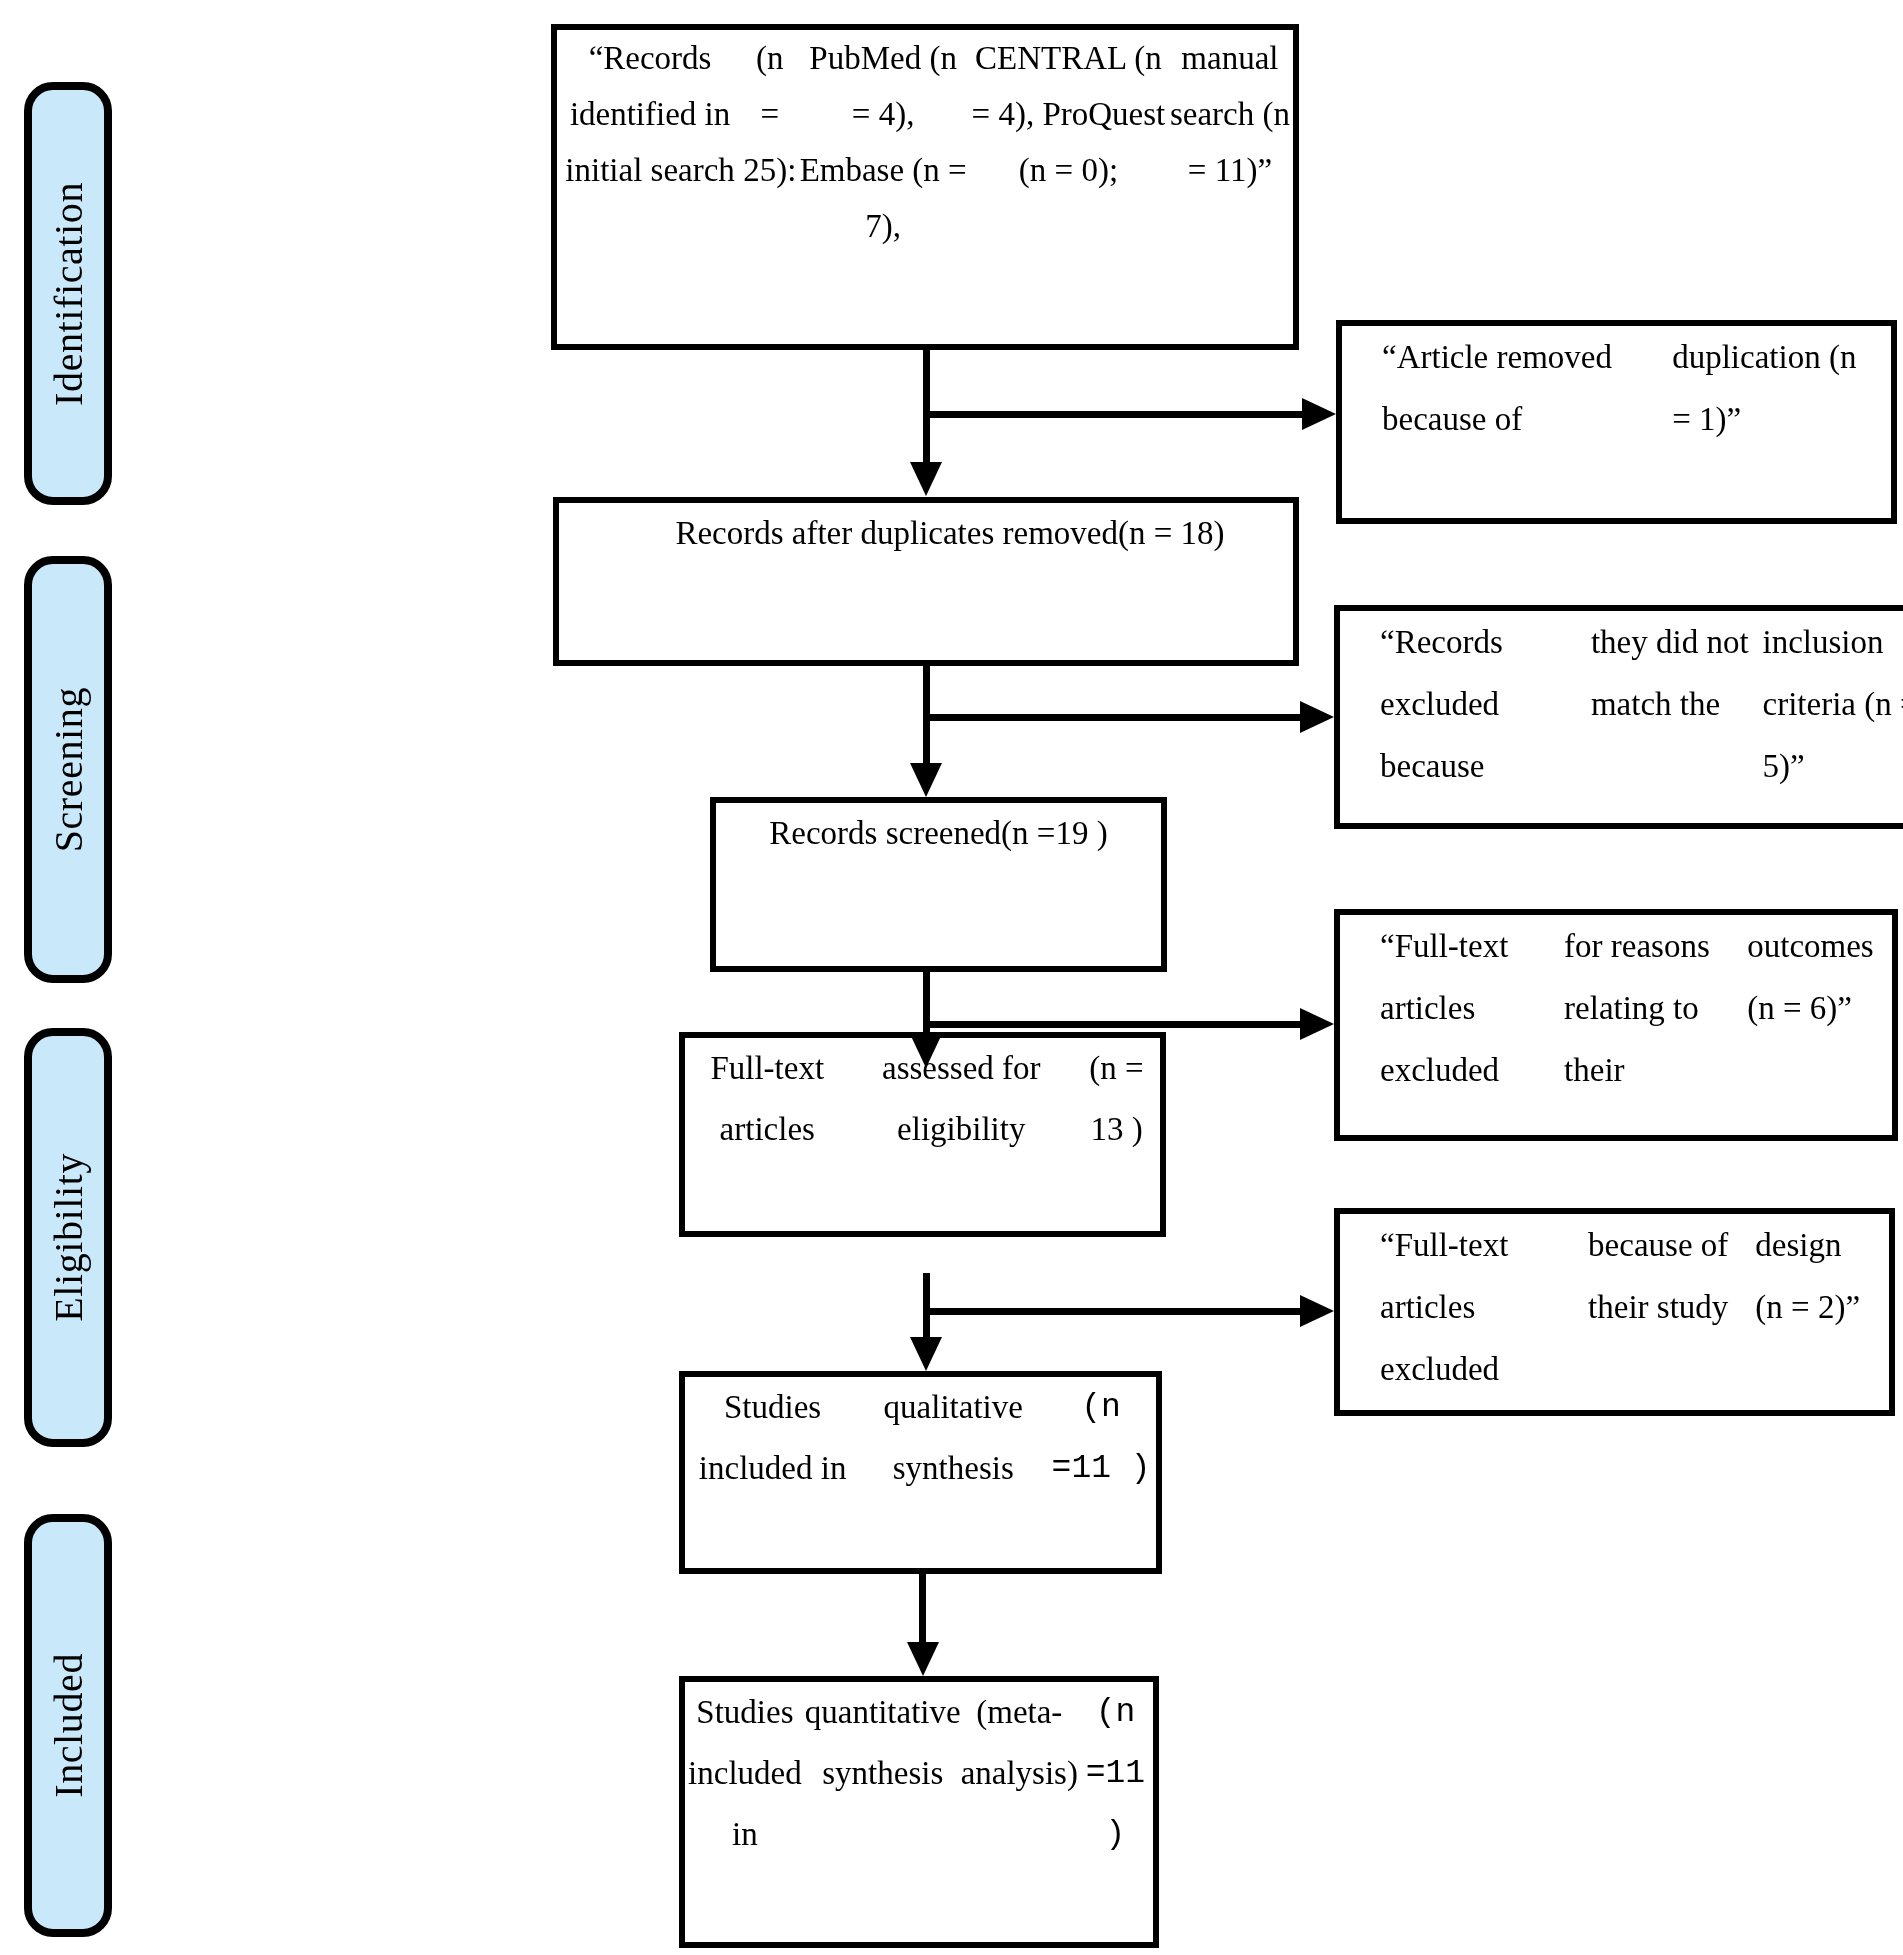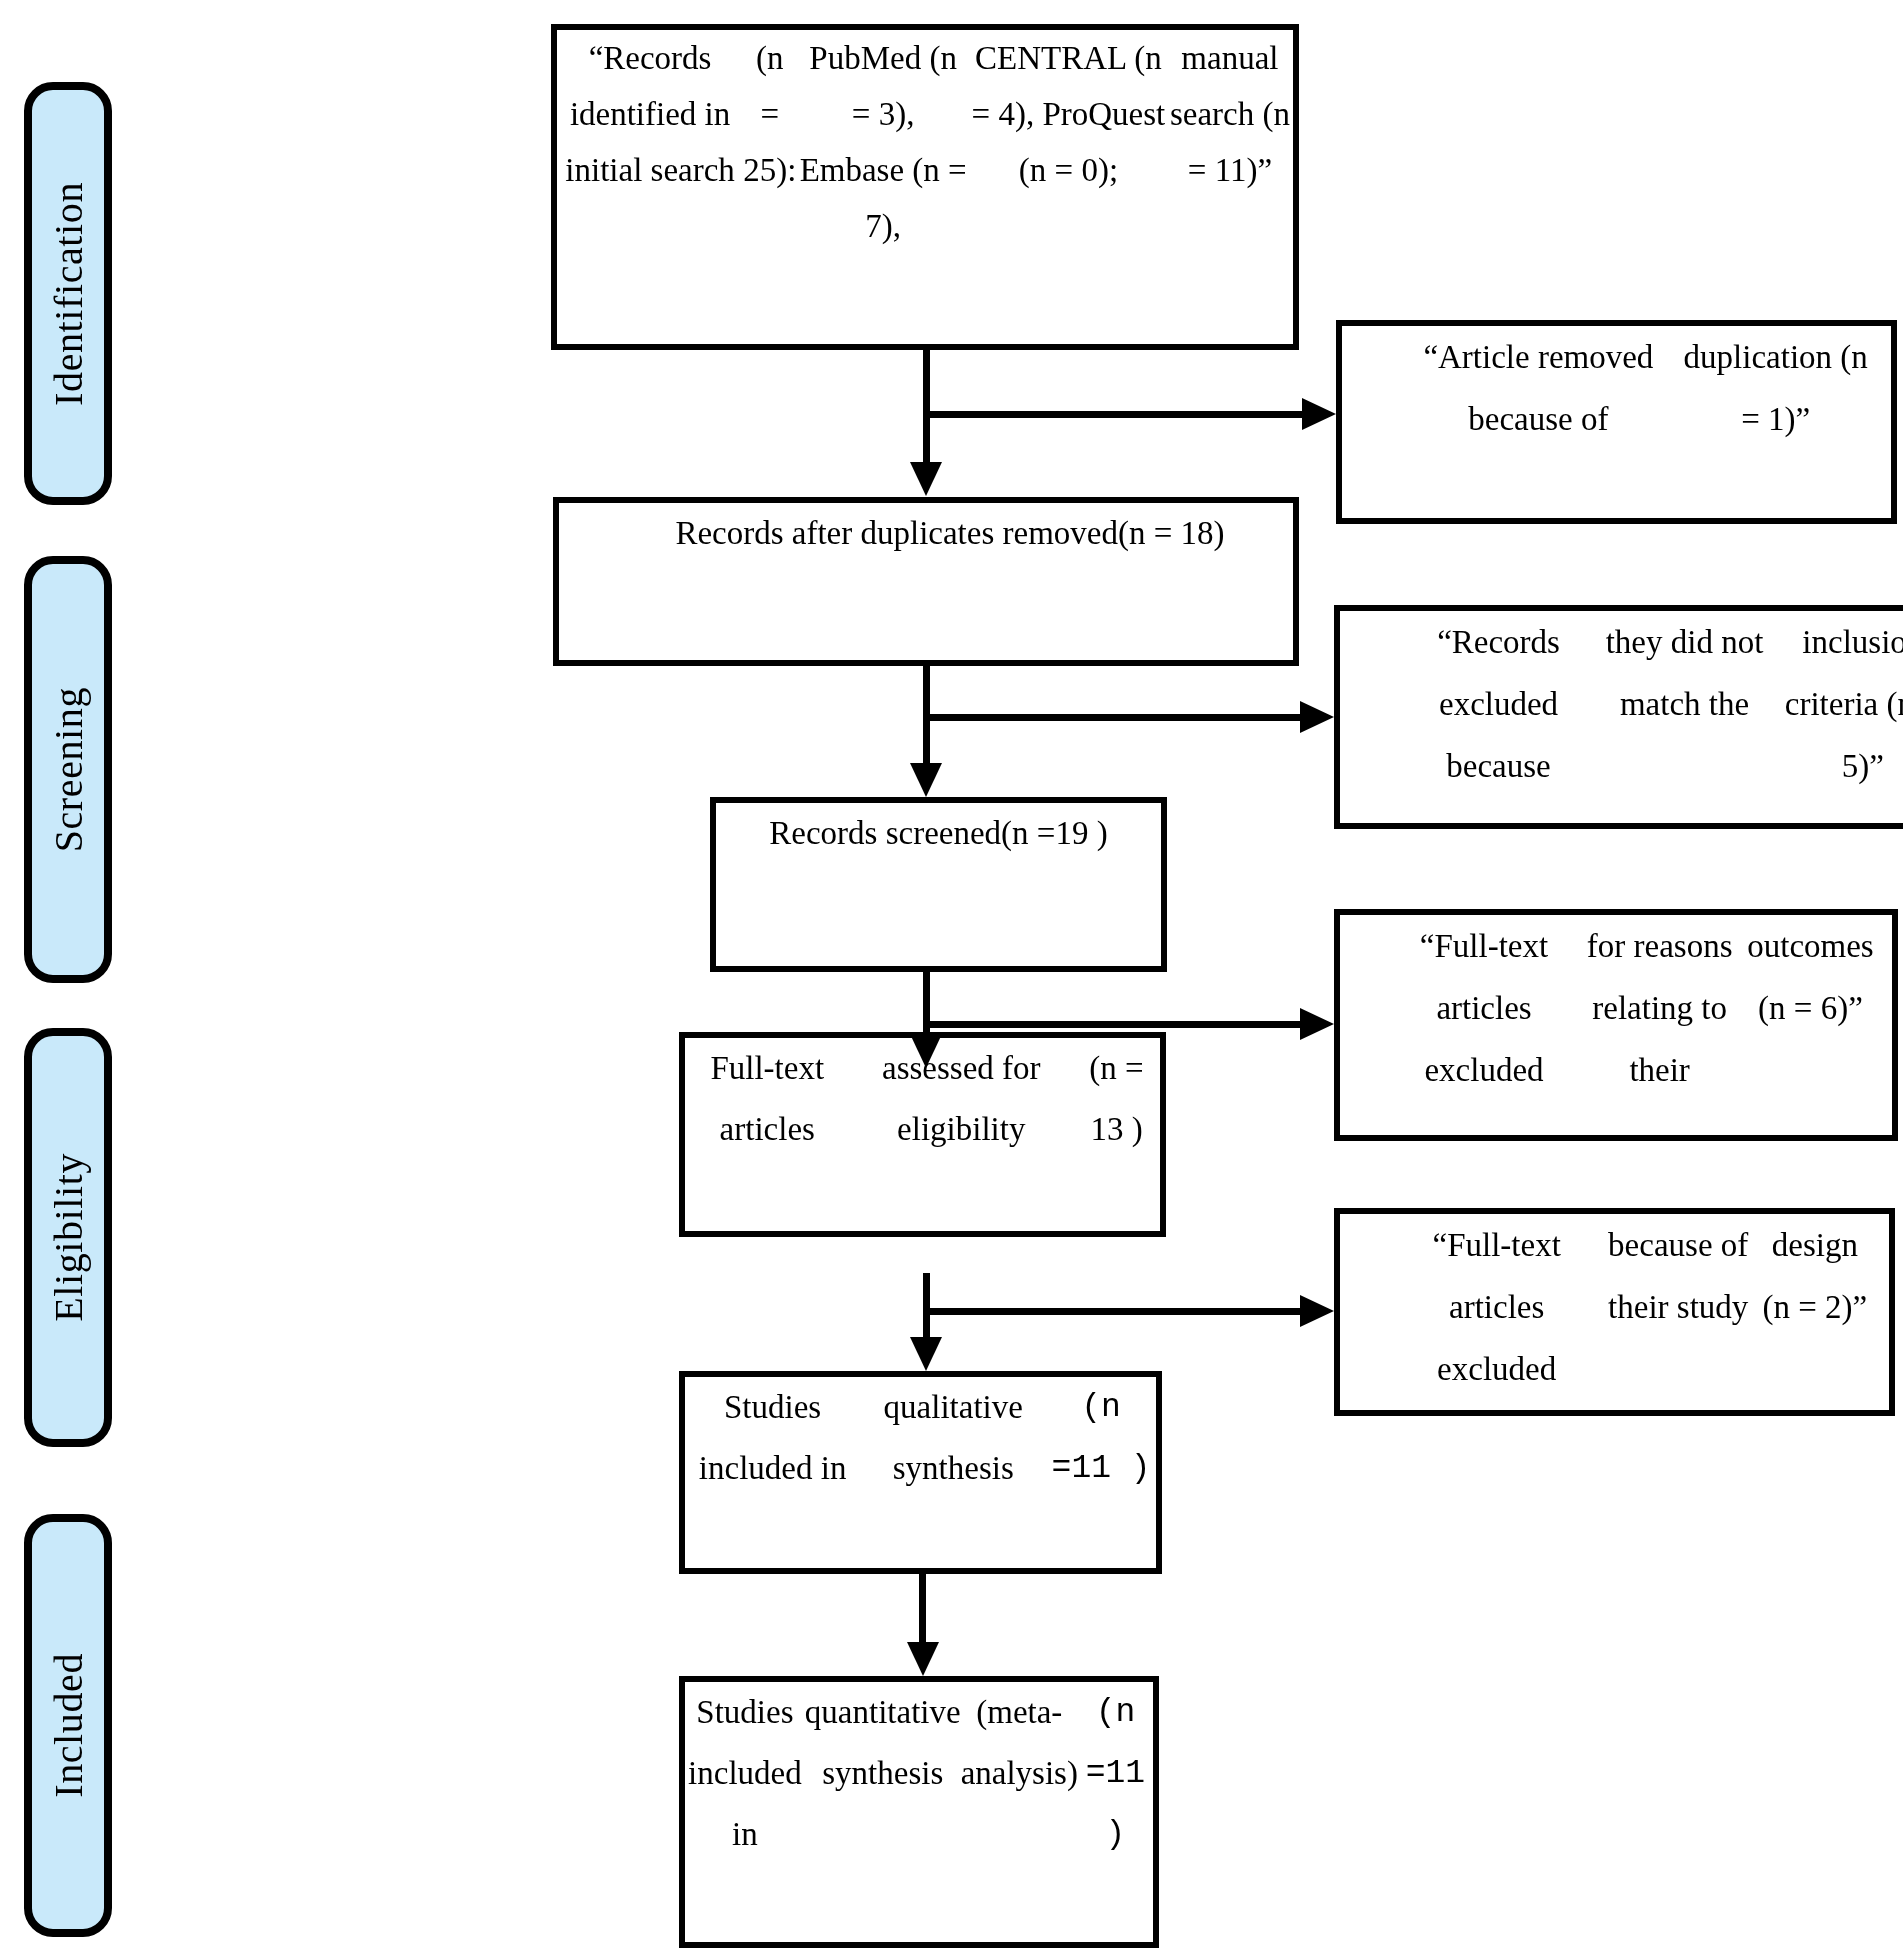--- a/index.html
+++ b/index.html
@@ -18,23 +18,23 @@
     box-sizing:border-box;
     display:flex;
     flex-direction:row;
     justify-content:center;
     font-size:33px;
   }
   .box .ln { display:block; }
   .flowbox { text-align:center; line-height:61px; }
   .flowbox.big { line-height:56px; }
   .exclbox {
-    text-align:center;
+    text-align:left;
     line-height:62px;
-    padding-left:56px;
+    padding-left:40px;
     padding-right:18.3px;
     border-width:6.7px;
   }
   .sans { font-family:Liberation Mono, monospace; }
   .stage {
     position:absolute;
     left:24.4px; width:88px;
     background:#c9e9fa;
     border:8px solid #000;
     border-radius:29px;
@@ -121,21 +121,21 @@
   <div class="stage" id="s-eligibility">
     <span class="vtext">Eligibility</span>
   </div>
   <div class="stage" id="s-included">
     <span class="vtext">Included</span>
   </div>
 
   <div class="box flowbox big" id="b-identified">
     <span class="ln">“Records identified in initial search</span>
     <span class="ln">(n = 25):</span>
-    <span class="ln">PubMed (n = 3), Embase (n = 7),</span>
+    <span class="ln">PubMed (n = 4), Embase (n = 7),</span>
     <span class="ln">CENTRAL (n = 4), ProQuest (n = 0);</span>
     <span class="ln">manual search (n = 11)”</span>
   </div>
 
   <div class="box flowbox" id="b-dedup">
     <span class="ln">Records after duplicates removed</span>
     <span class="ln">(n = 18)</span>
   </div>
 
   <div class="box flowbox" id="b-screened">

